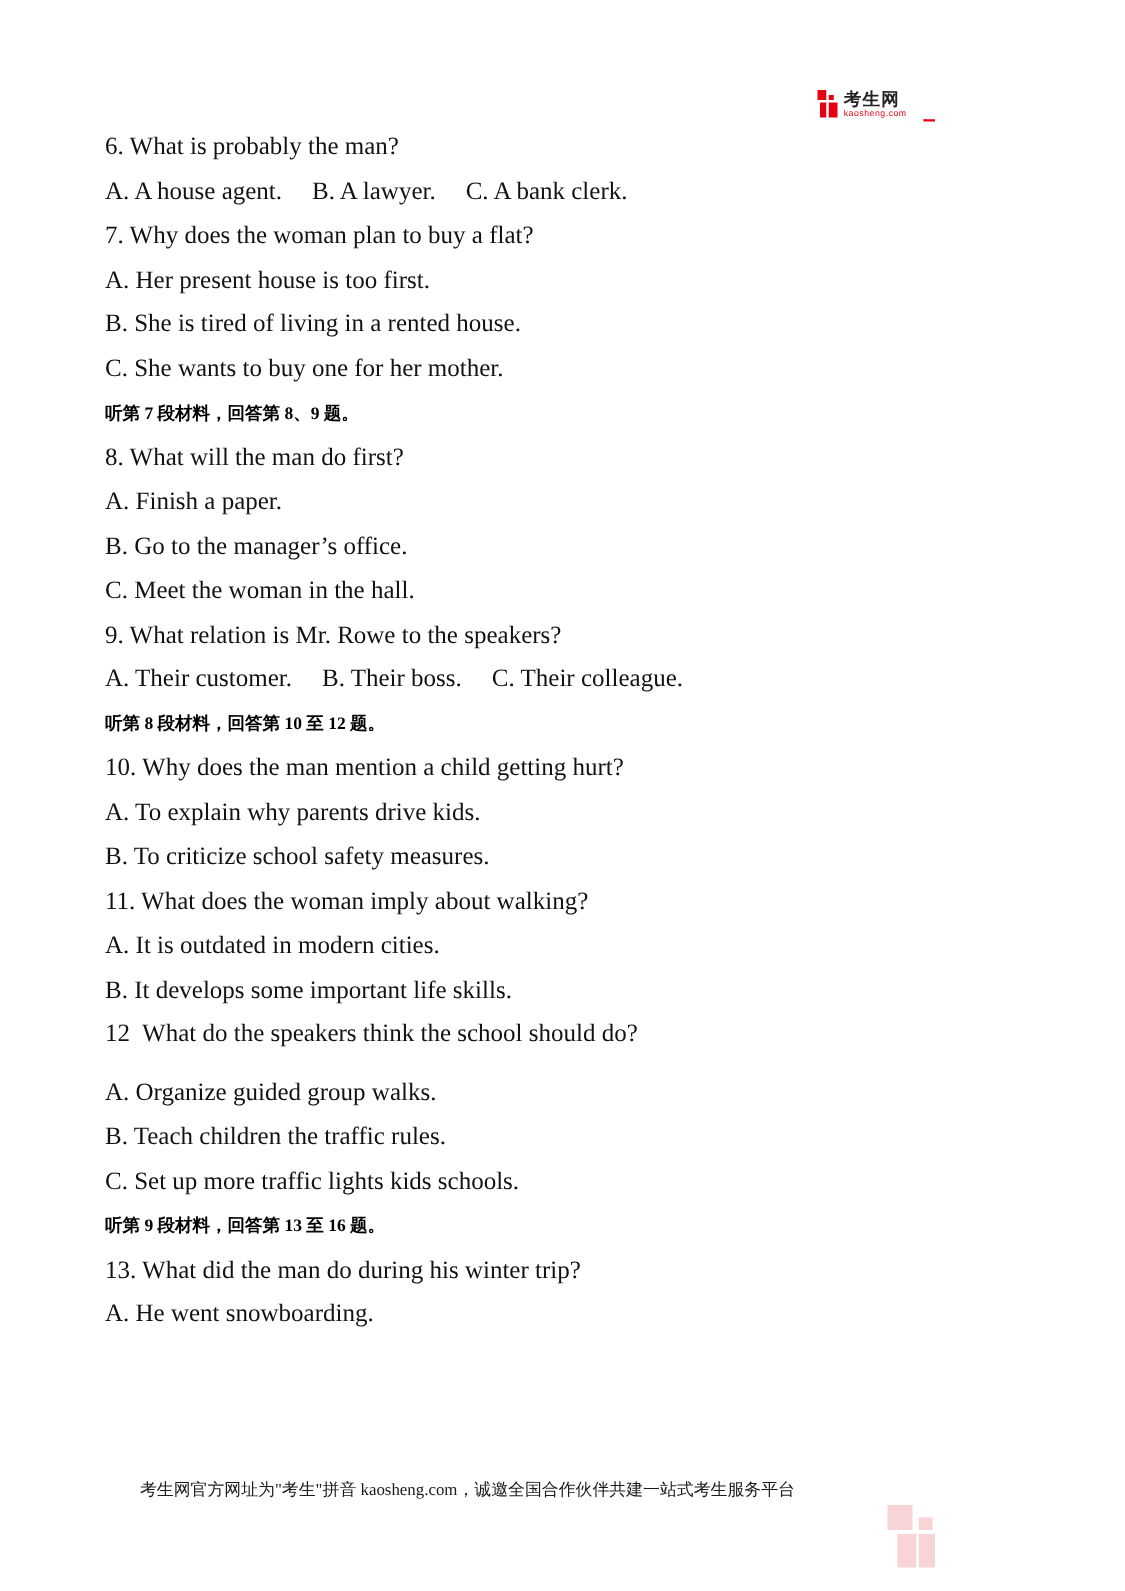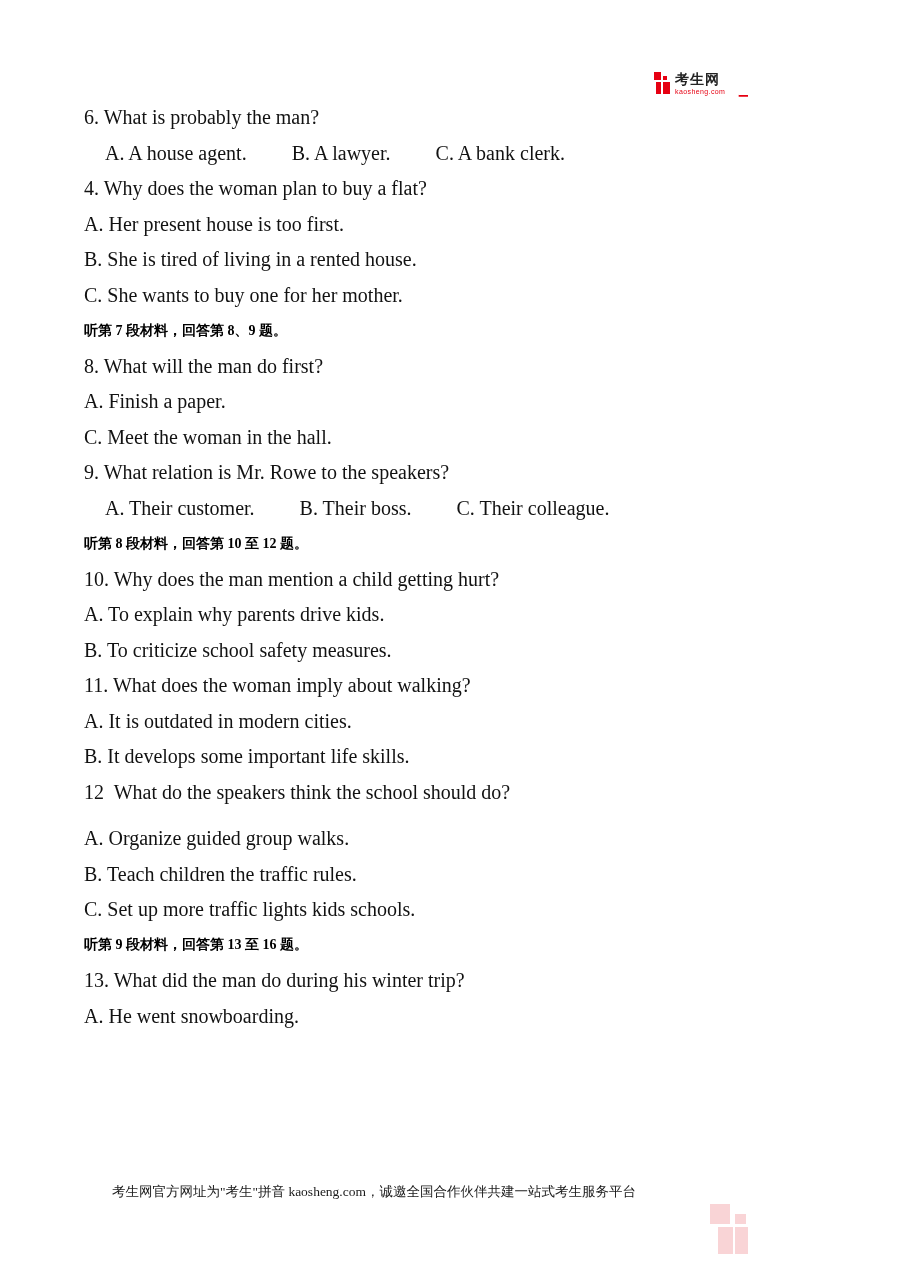--- a/index.html
+++ b/index.html
@@ -66,21 +66,21 @@
     font-size: 20px;
     color: #121212;
     white-space: pre-wrap;
   }
   .line.section-header {
     font-weight: 700;
     font-size: 14px;
     color: #000;
   }
   .line.options-row { gap: 24px; }
-  .opt { white-space: pre; margin-left: 21px; }
+  .opt { white-space: pre; }
   .spacer { height: 11px; }
 
   
   .footer {
     position: absolute;
     top: 1183px;
     left: 0;
     width: 100%;
     text-align: center;
     font-size: 13.5px;
@@ -135,27 +135,28 @@
     <div class="logo-textcol">
       <div class="logo-brand">考生网</div>
       <div class="logo-domain">kaosheng.com</div>
     </div>
     <div class="logo-slogan">一站式考生服务平台</div>
   </div>
 
   <div class="doc">
       <div class="line question">6. What is probably the man?</div>
       <div class="line options-row"><span class="opt">A. A house agent.</span><span class="opt">B. A lawyer.</span><span class="opt">C. A bank clerk.</span></div>
-      <div class="line question">4. Why does the woman plan to buy a flat?</div>
+      <div class="line question">7. Why does the woman plan to buy a flat?</div>
       <div class="line option">A. Her present house is too first.</div>
       <div class="line option">B. She is tired of living in a rented house.</div>
       <div class="line option">C. She wants to buy one for her mother.</div>
       <div class="line section-header">听第 7 段材料，回答第 8、9 题。</div>
       <div class="line question">8. What will the man do first?</div>
       <div class="line option">A. Finish a paper.</div>
+      <div class="line option">B. Go to the manager’s office.</div>
       <div class="line option">C. Meet the woman in the hall.</div>
       <div class="line question">9. What relation is Mr. Rowe to the speakers?</div>
       <div class="line options-row"><span class="opt">A. Their customer.</span><span class="opt">B. Their boss.</span><span class="opt">C. Their colleague.</span></div>
       <div class="line section-header">听第 8 段材料，回答第 10 至 12 题。</div>
       <div class="line question">10. Why does the man mention a child getting hurt?</div>
       <div class="line option">A. To explain why parents drive kids.</div>
       <div class="line option">B. To criticize school safety measures.</div>
       <div class="line question">11. What does the woman imply about walking?</div>
       <div class="line option">A. It is outdated in modern cities.</div>
       <div class="line option">B. It develops some important life skills.</div>

